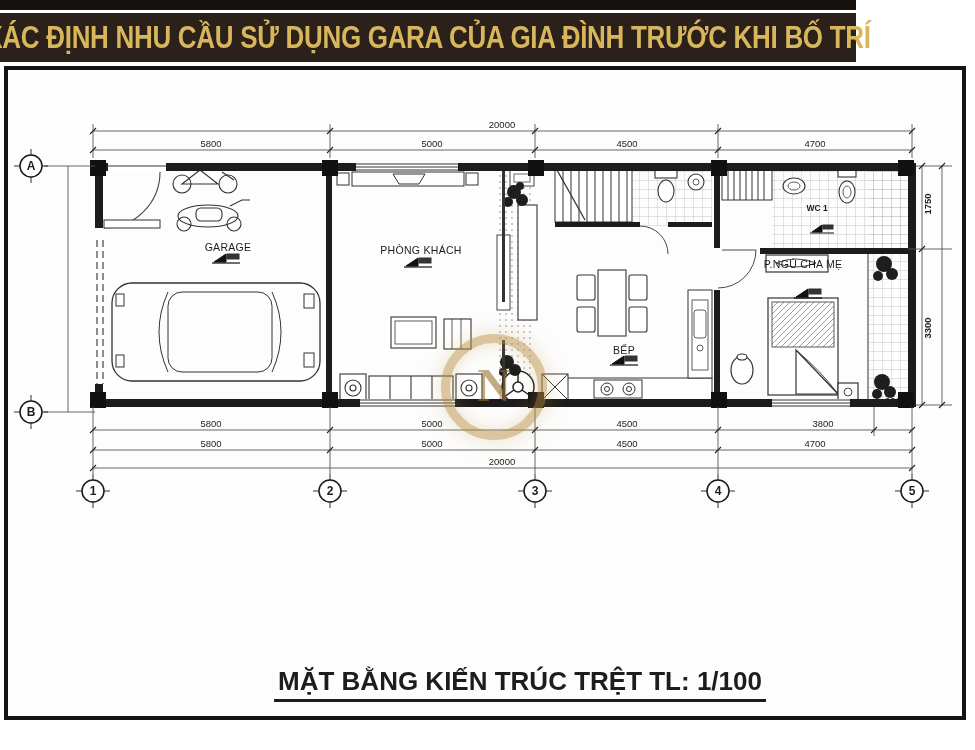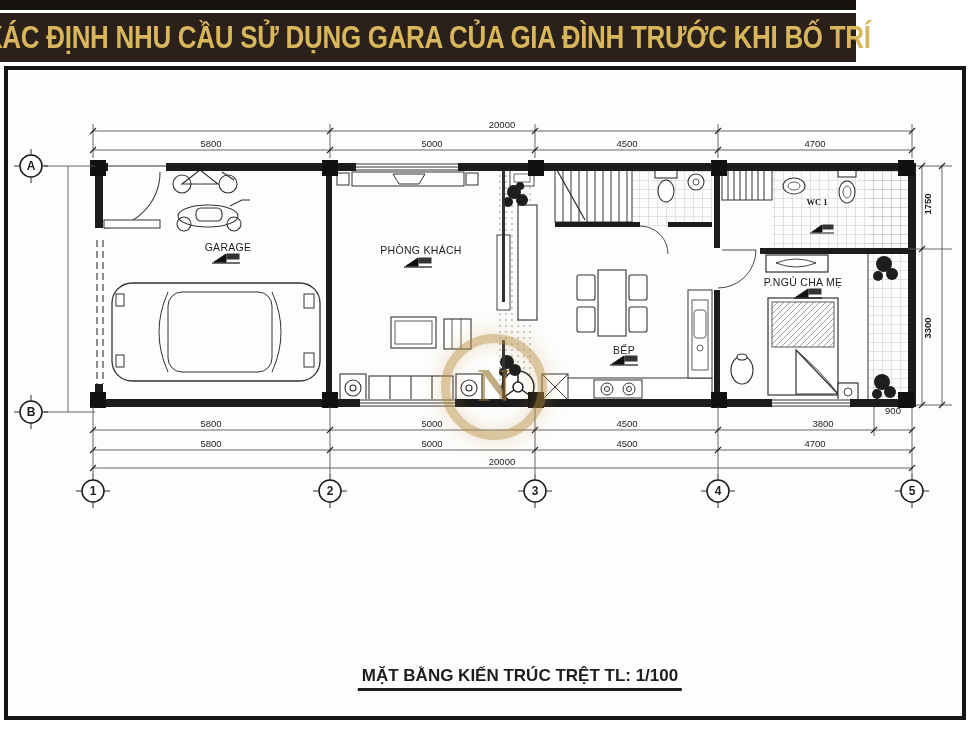--- a/index.html
+++ b/index.html
@@ -13,21 +13,21 @@
   .frame{position:absolute;left:4px;top:66px;width:954px;height:646px;border:4px solid #141414;
           background:#fdfdfd;}
   svg.plan{position:absolute;left:0;top:0;pointer-events:none;}
   .lbl{position:absolute;color:#1c1c1c;white-space:nowrap;}
   .dim{font-size:9.5px;font-weight:normal;transform:translate(-50%,-100%);}
   .dim-v{font-size:9.5px;font-weight:bold;transform:translate(-50%,-50%) rotate(-90deg);}
   .room{font-size:10.5px;font-weight:normal;letter-spacing:.3px;transform:translate(-50%,-50%);}
   .room-sm{font-size:8.5px;font-weight:bold;transform:translate(-50%,-50%);}
   .gridlbl{font-size:12px;font-weight:bold;transform:translate(-50%,-50%);}
   .caption{position:absolute;left:520px;top:666px;transform:translateX(-50%);
-           font-size:17px;font-weight:bold;color:#1d1d1d;border-bottom:3px solid #1d1d1d;
+           font-size:26px;font-weight:bold;color:#1d1d1d;border-bottom:3px solid #1d1d1d;
            padding:0 4px 2px 4px;white-space:nowrap;}
   .watermark{position:absolute;left:441px;top:334px;width:88px;height:88px;border-radius:50%;
            border:9px solid rgba(183,141,66,.5);display:flex;align-items:center;justify-content:center;
            box-shadow:0 0 22px rgba(200,160,80,.30), inset 0 0 18px rgba(200,160,80,.30);}
   .watermark span{font-family:"Liberation Serif",serif;font-size:46px;font-weight:bold;
            color:rgba(150,112,42,.58);transform:translateY(-2px);}
 </style>
 </head>
 <body>
 
@@ -379,34 +379,34 @@
     </g>
   </svg>
 
   <div class="watermark">
     <span>N</span>
   </div>
 
   <div class="lbl room" style="left:228px;top:247px;">GARAGE</div>
   <div class="lbl room" style="left:421px;top:250px;">PHÒNG KHÁCH</div>
   <div class="lbl room" style="left:616px;top:350px;padding-left:16px;">BẾP</div>
-  <div class="lbl room" style="left:803px;top:282px;">P.NGỦ CHA MẸ</div>
-  <div class="lbl room-sm" style="left:817px;top:202px;font-family:Liberation Serif, serif;">WC 1</div>
+  <div class="lbl room" style="left:803px;top:264px;">P.NGỦ CHA MẸ</div>
+  <div class="lbl room-sm" style="left:817px;top:208px;">WC 1</div>
 
   <div class="lbl dim" style="left:502px;top:130px;">20000</div>
   <div class="lbl dim" style="left:211px;top:149px;">5800</div>
   <div class="lbl dim" style="left:432px;top:149px;">5000</div>
   <div class="lbl dim" style="left:627px;top:149px;">4500</div>
   <div class="lbl dim" style="left:815px;top:149px;">4700</div>
 
   <div class="lbl dim" style="left:211px;top:429px;">5800</div>
   <div class="lbl dim" style="left:432px;top:429px;">5000</div>
   <div class="lbl dim" style="left:627px;top:429px;">4500</div>
   <div class="lbl dim" style="left:796px;top:429px;margin-left:27px;">3800</div>
-  <div class="lbl dim" style="left:893px;top:416px;">900</div>
+  <div class="lbl dim" style="left:893px;top:406px;">900</div>
 
   <div class="lbl dim" style="left:211px;top:449px;">5800</div>
   <div class="lbl dim" style="left:432px;top:449px;">5000</div>
   <div class="lbl dim" style="left:627px;top:449px;">4500</div>
   <div class="lbl dim" style="left:815px;top:449px;">4700</div>
   <div class="lbl dim" style="left:502px;top:467px;">20000</div>
 
   <div class="lbl dim-v" style="left:927px;top:204px;">1750</div>
   <div class="lbl dim-v" style="left:927px;top:328px;">3300</div>
 

